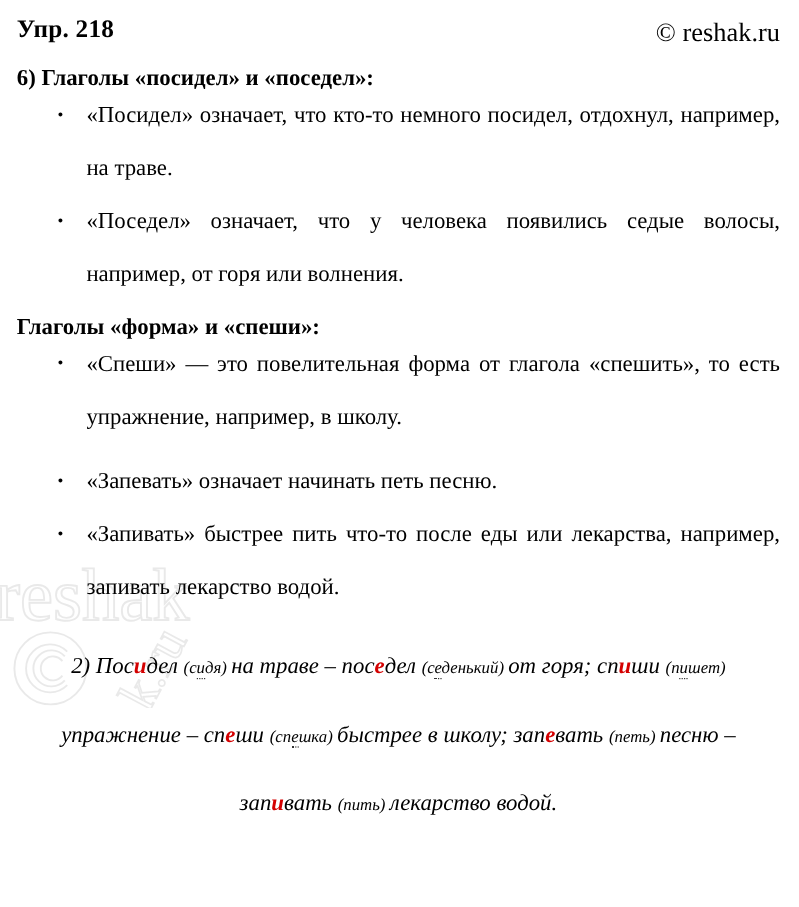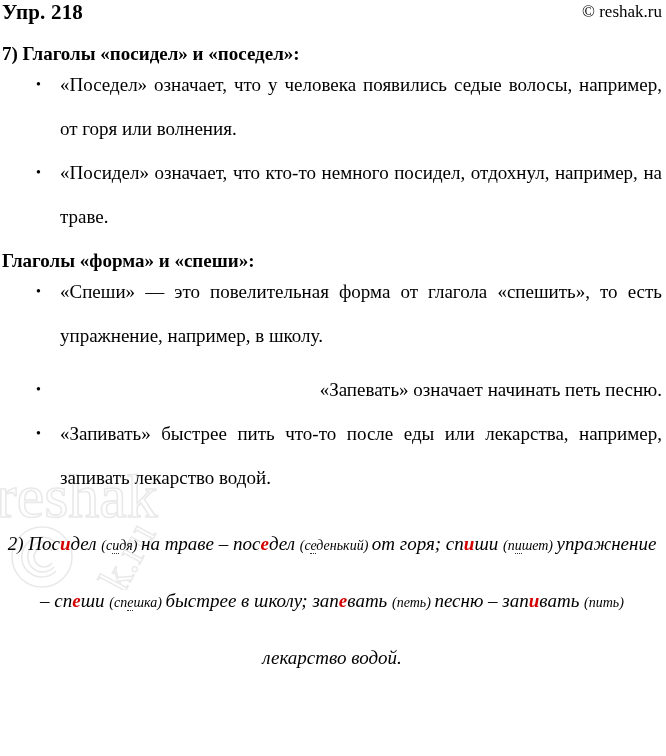--- a/index.html
+++ b/index.html
@@ -14,42 +14,42 @@
     overflow: hidden;
     font-family: "Liberation Serif", "DejaVu Serif", serif;
     color: #000000;
   }
 
   .page {
     position: relative;
     width: 666px;
     height: 592px;
     box-sizing: border-box;
-    padding: 0;
+    padding: 12px;
   }
 
   
   .header {
     position: relative;
     height: 28px;
     padding: 2px 4px 0 2px;
   }
   .header-title {
     position: absolute;
     left: 2px;
     top: 0px;
     font-size: 21px;
     font-weight: bold;
     letter-spacing: 0.2px;
   }
   .header-copyright {
     position: absolute;
     right: 4px;
     top: 2px;
-    font-size: 17px;
+    font-size: 22px;
     font-weight: normal;
   }
 
   
   .content {
     position: relative;
     padding: 0 4px 0 2px;
     z-index: 2;
   }
 
@@ -83,21 +83,21 @@
   }
   .bullet-item::before {
     content: "\2022";
     position: absolute;
     left: 34px;
     top: 0;
     font-size: 14px;
     line-height: 44px;
   }
   .bullet-item.short {
-    text-align: right;
+    text-align: left;
   }
 
   .spacer-sm { height: 10px; }
   .spacer-md { height: 16px; }
 
   
   .answer-para {
     font-size: 19px;
     line-height: 55px;
     text-align: center;
@@ -136,24 +136,24 @@
 
 <div class="page">
 
   <div class="header">
     <div class="header-title">Упр. 218</div>
     <div class="header-copyright">© reshak.ru</div>
   </div>
 
   <div class="content">
 
-    <div class="section-heading first">7) Глаголы «посидел» и «поседел»:</div>
+    <div class="section-heading first">6) Глаголы «посидел» и «поседел»:</div>
     <ul class="bullet-list">
+      <li class="bullet-item">«Посидел» означает, что кто-то немного посидел, отдохнул, например, на траве.</li>
       <li class="bullet-item">«Поседел» означает, что у человека появились седые волосы, например, от горя или волнения.</li>
-      <li class="bullet-item">«Посидел» означает, что кто-то немного посидел, отдохнул, например, на траве.</li>
     </ul>
 
     <div class="spacer-sm"></div>
 
     <div class="section-heading later">Глаголы «форма» и «спеши»:</div>
     <ul class="bullet-list">
       <li class="bullet-item">«Спеши» — это повелительная форма от глагола «спешить», то есть упражнение, например, в школу.</li>
     </ul>
 
     <div class="spacer-sm"></div>

